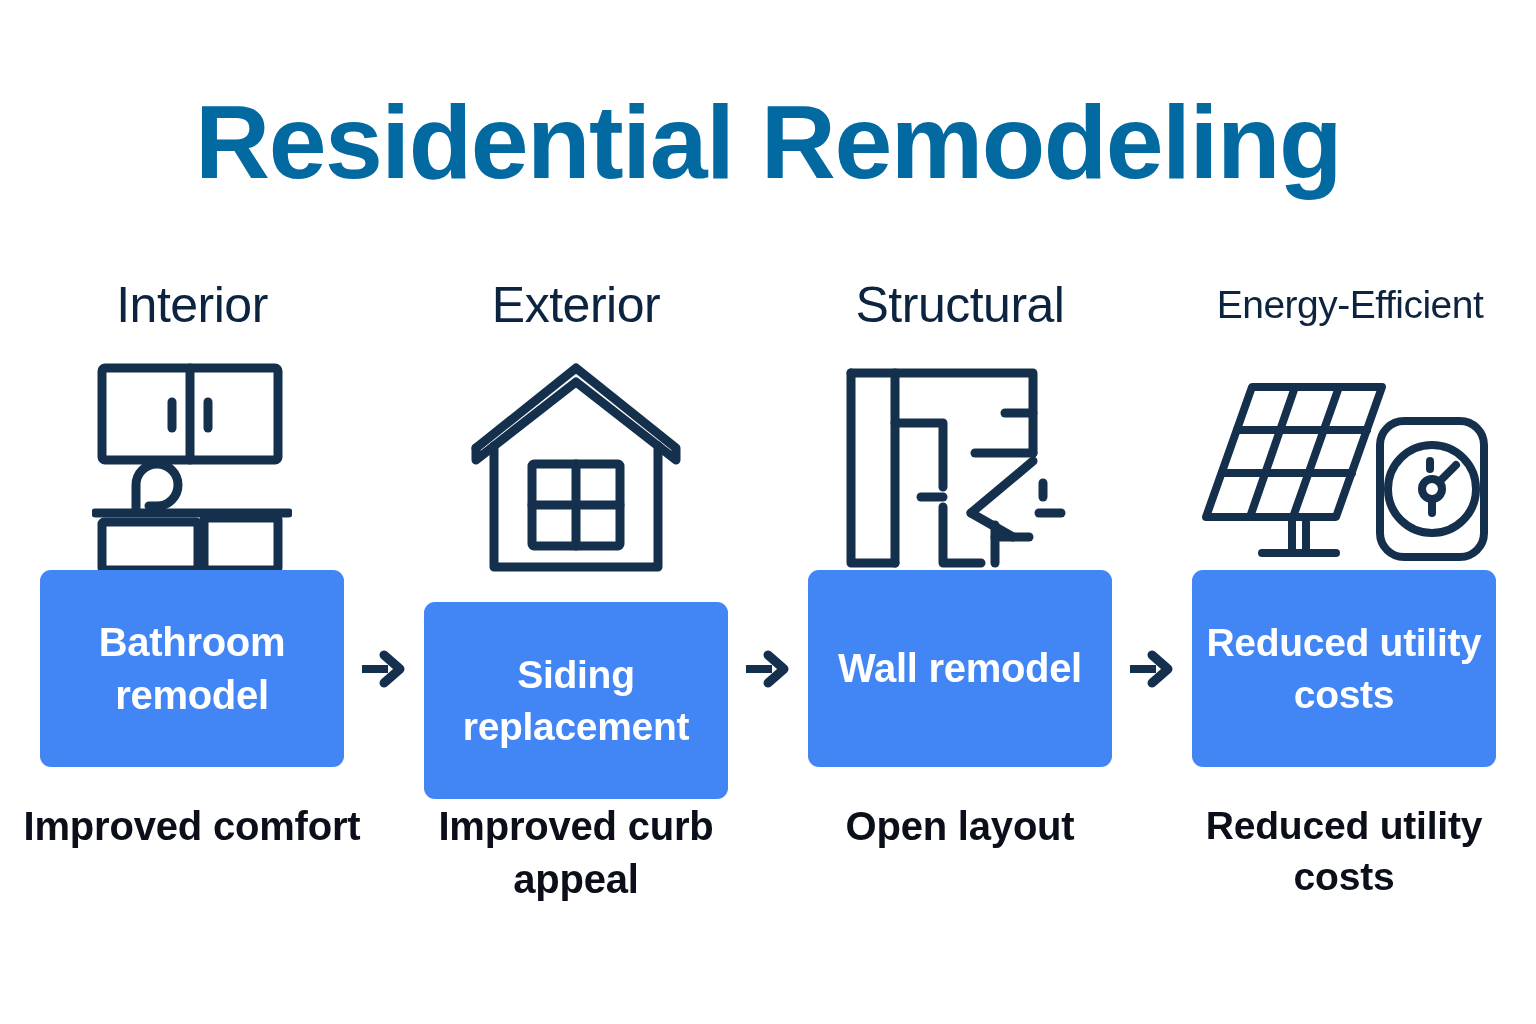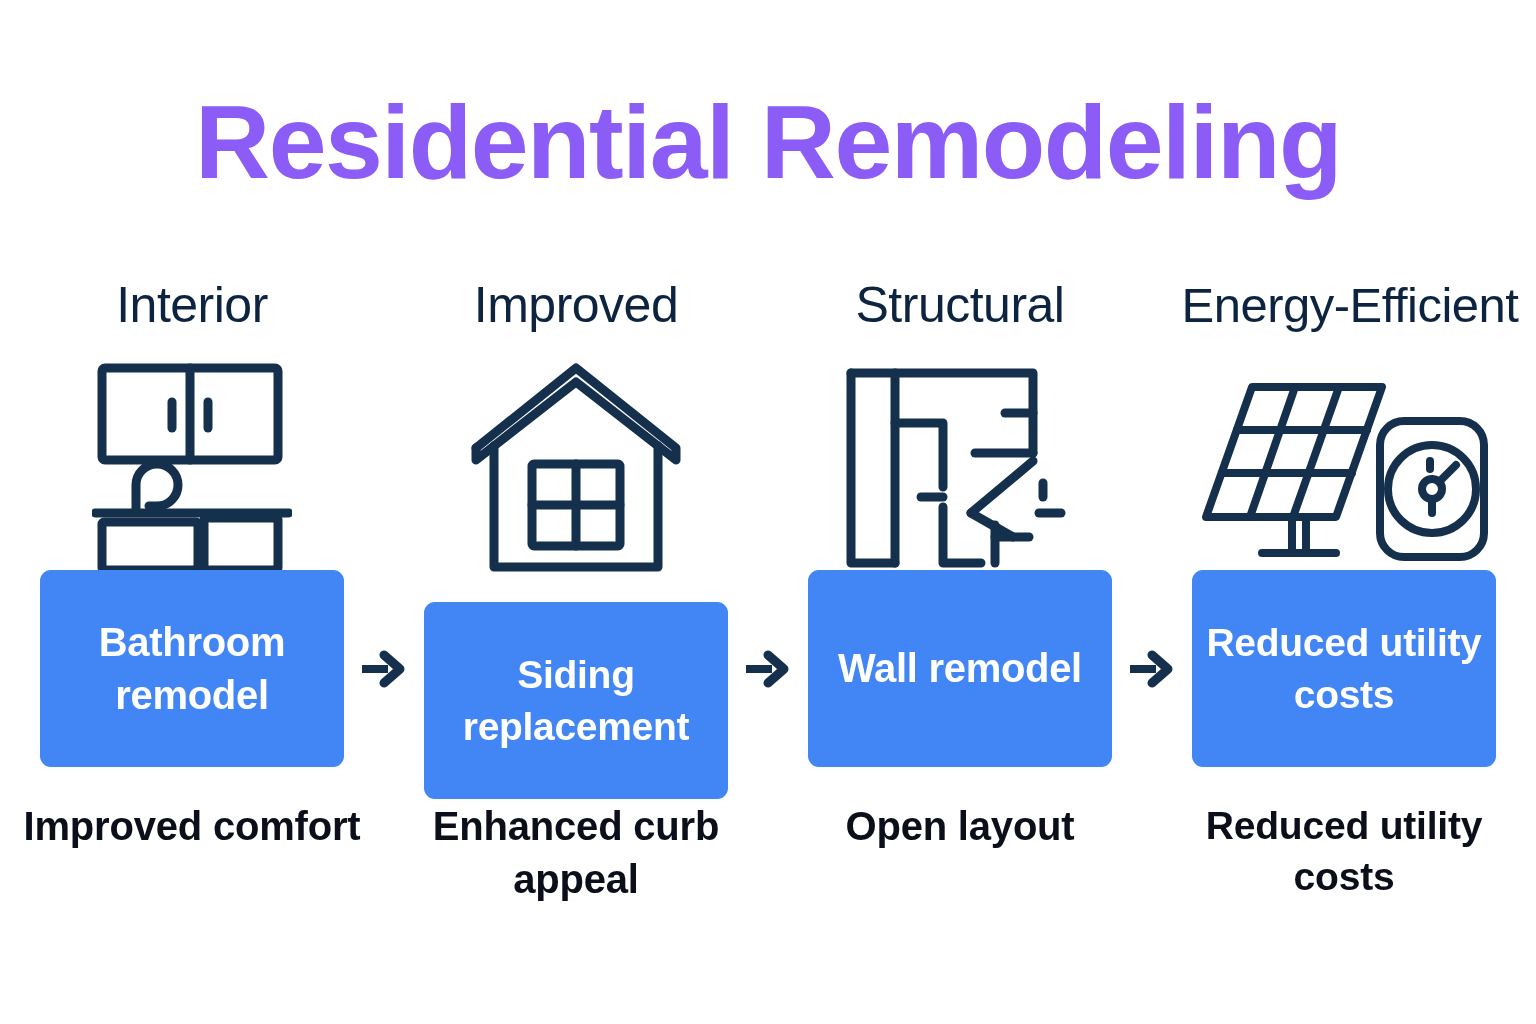--- a/index.html
+++ b/index.html
@@ -23,21 +23,21 @@
   
   .title {
     position: absolute;
     top: 88px;
     left: 0;
     width: 1536px;
     text-align: center;
     font-size: 104px;
     font-weight: 700;
     letter-spacing: -1.5px;
-    color: #8b5cf6;
+    color: #0369a1;
     line-height: 1.05;
     white-space: nowrap;
   }
 
   
   .columns {
     position: absolute;
     top: 270px;
     left: 0;
     width: 1536px;
@@ -60,21 +60,21 @@
   .cat-header {
     height: 70px;
     font-size: 50px;
     font-weight: 400;
     color: #0d2440;
     line-height: 70px;
     white-space: nowrap;
     letter-spacing: -0.5px;
   }
   .column:nth-child(4) .cat-header {
-    font-size: 49px;
+    font-size: 39px;
     transform: translateX(6px);
   }
 
   
   .icon-area {
     height: 230px;
     width: 100%;
     display: flex;
     align-items: center;
     justify-content: center;
@@ -177,21 +177,21 @@
             <path class="ink-fill" d="M2 19 h26 v8 H2 z"></path>
             <path class="ink" stroke-width="9" d="M24 9 L40 23 L24 37"></path>
           </svg>
         </span>
       </div>
 
       <div class="caption">Improved comfort</div>
     </div>
 
     <div class="column">
-      <div class="cat-header">Improved</div>
+      <div class="cat-header">Exterior</div>
 
       <div class="icon-area">
         <span>
           <svg width="212" height="215" viewBox="0 0 212 215">
 
             <path class="ink" d="M6 88 L106 8 L206 88 L206 100 L188 86"></path>
             <path class="ink" d="M6 88 L6 100 L24 86"></path>
             <path class="ink" d="M24 86 L106 22 L188 86"></path>
 
             <path class="ink" d="M24 86 L24 207 L188 207 L188 86"></path>
@@ -206,21 +206,21 @@
       <div class="box-slot">
         <div class="blue-box">Siding replacement</div>
         <span class="arrow">
           <svg width="46" height="46" viewBox="0 0 46 46">
             <path class="ink-fill" d="M2 19 h26 v8 H2 z"></path>
             <path class="ink" stroke-width="9" d="M24 9 L40 23 L24 37"></path>
           </svg>
         </span>
       </div>
 
-      <div class="caption">Enhanced curb appeal</div>
+      <div class="caption">Improved curb appeal</div>
     </div>
 
     <div class="column">
       <div class="cat-header">Structural</div>
 
       <div class="icon-area">
         <span>
           <svg width="235" height="205" viewBox="0 0 235 205">
 
             <path class="ink" d="M8 8 L8 198 L52 198"></path>

